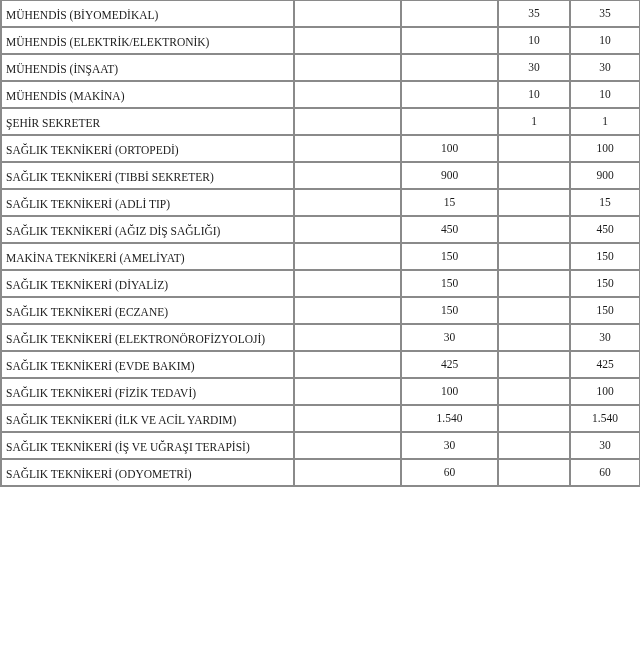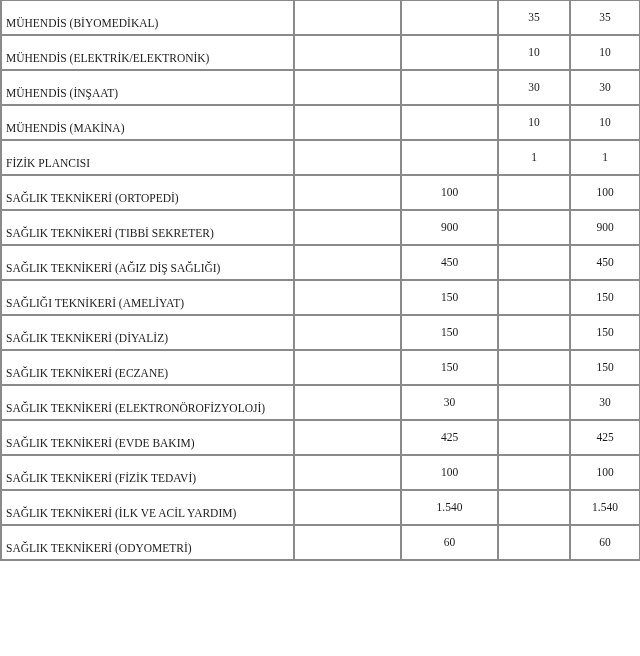--- a/index.html
+++ b/index.html
@@ -19,21 +19,21 @@
     padding: 0 0 0 4px;
     vertical-align: middle;
     white-space: nowrap;
     overflow: hidden;
     line-height: 21px;
   }
   table.quota td.num {
     text-align: center;
     padding: 0;
   }
-  table.quota td.name { padding-top: 12px; }
+  table.quota td.name { padding-top: 4px; }
   col.c1 { width: 293px; }
   col.c2 { width: 107px; }
   col.c3 { width: 97px; }
   col.c4 { width: 72px; }
   col.c5 { width: 70px; }
 </style>
 </head>
 <body>
 
 <table class="quota">
@@ -67,49 +67,56 @@
         <td class="num">30</td>
       </tr>
       <tr>
         <td class="name">MÜHENDİS (MAKİNA)</td>
         <td class="num"></td>
         <td class="num"></td>
         <td class="num">10</td>
         <td class="num">10</td>
       </tr>
       <tr>
-        <td class="name">FİZİK PLANCISI</td>
+        <td class="name">ŞEHİR SEKRETER</td>
         <td class="num"></td>
         <td class="num"></td>
         <td class="num">1</td>
         <td class="num">1</td>
       </tr>
       <tr>
         <td class="name">SAĞLIK TEKNİKERİ (ORTOPEDİ)</td>
         <td class="num"></td>
         <td class="num">100</td>
         <td class="num"></td>
         <td class="num">100</td>
       </tr>
       <tr>
         <td class="name">SAĞLIK TEKNİKERİ (TIBBİ SEKRETER)</td>
         <td class="num"></td>
         <td class="num">900</td>
         <td class="num"></td>
         <td class="num">900</td>
       </tr>
       <tr>
+        <td class="name">SAĞLIK TEKNİKERİ (ADLİ TIP)</td>
+        <td class="num"></td>
+        <td class="num">15</td>
+        <td class="num"></td>
+        <td class="num">15</td>
+      </tr>
+      <tr>
         <td class="name">SAĞLIK TEKNİKERİ (AĞIZ DİŞ SAĞLIĞI)</td>
         <td class="num"></td>
         <td class="num">450</td>
         <td class="num"></td>
         <td class="num">450</td>
       </tr>
       <tr>
-        <td class="name">SAĞLIĞI TEKNİKERİ (AMELİYAT)</td>
+        <td class="name">MAKİNA TEKNİKERİ (AMELİYAT)</td>
         <td class="num"></td>
         <td class="num">150</td>
         <td class="num"></td>
         <td class="num">150</td>
       </tr>
       <tr>
         <td class="name">SAĞLIK TEKNİKERİ (DİYALİZ)</td>
         <td class="num"></td>
         <td class="num">150</td>
         <td class="num"></td>
@@ -144,20 +151,27 @@
         <td class="num">100</td>
       </tr>
       <tr>
         <td class="name">SAĞLIK TEKNİKERİ (İLK VE ACİL YARDIM)</td>
         <td class="num"></td>
         <td class="num">1.540</td>
         <td class="num"></td>
         <td class="num">1.540</td>
       </tr>
       <tr>
+        <td class="name">SAĞLIK TEKNİKERİ (İŞ VE UĞRAŞI TERAPİSİ)</td>
+        <td class="num"></td>
+        <td class="num">30</td>
+        <td class="num"></td>
+        <td class="num">30</td>
+      </tr>
+      <tr>
         <td class="name">SAĞLIK TEKNİKERİ (ODYOMETRİ)</td>
         <td class="num"></td>
         <td class="num">60</td>
         <td class="num"></td>
         <td class="num">60</td>
       </tr>
     </tbody>
 </table>
 
 </body></html>

